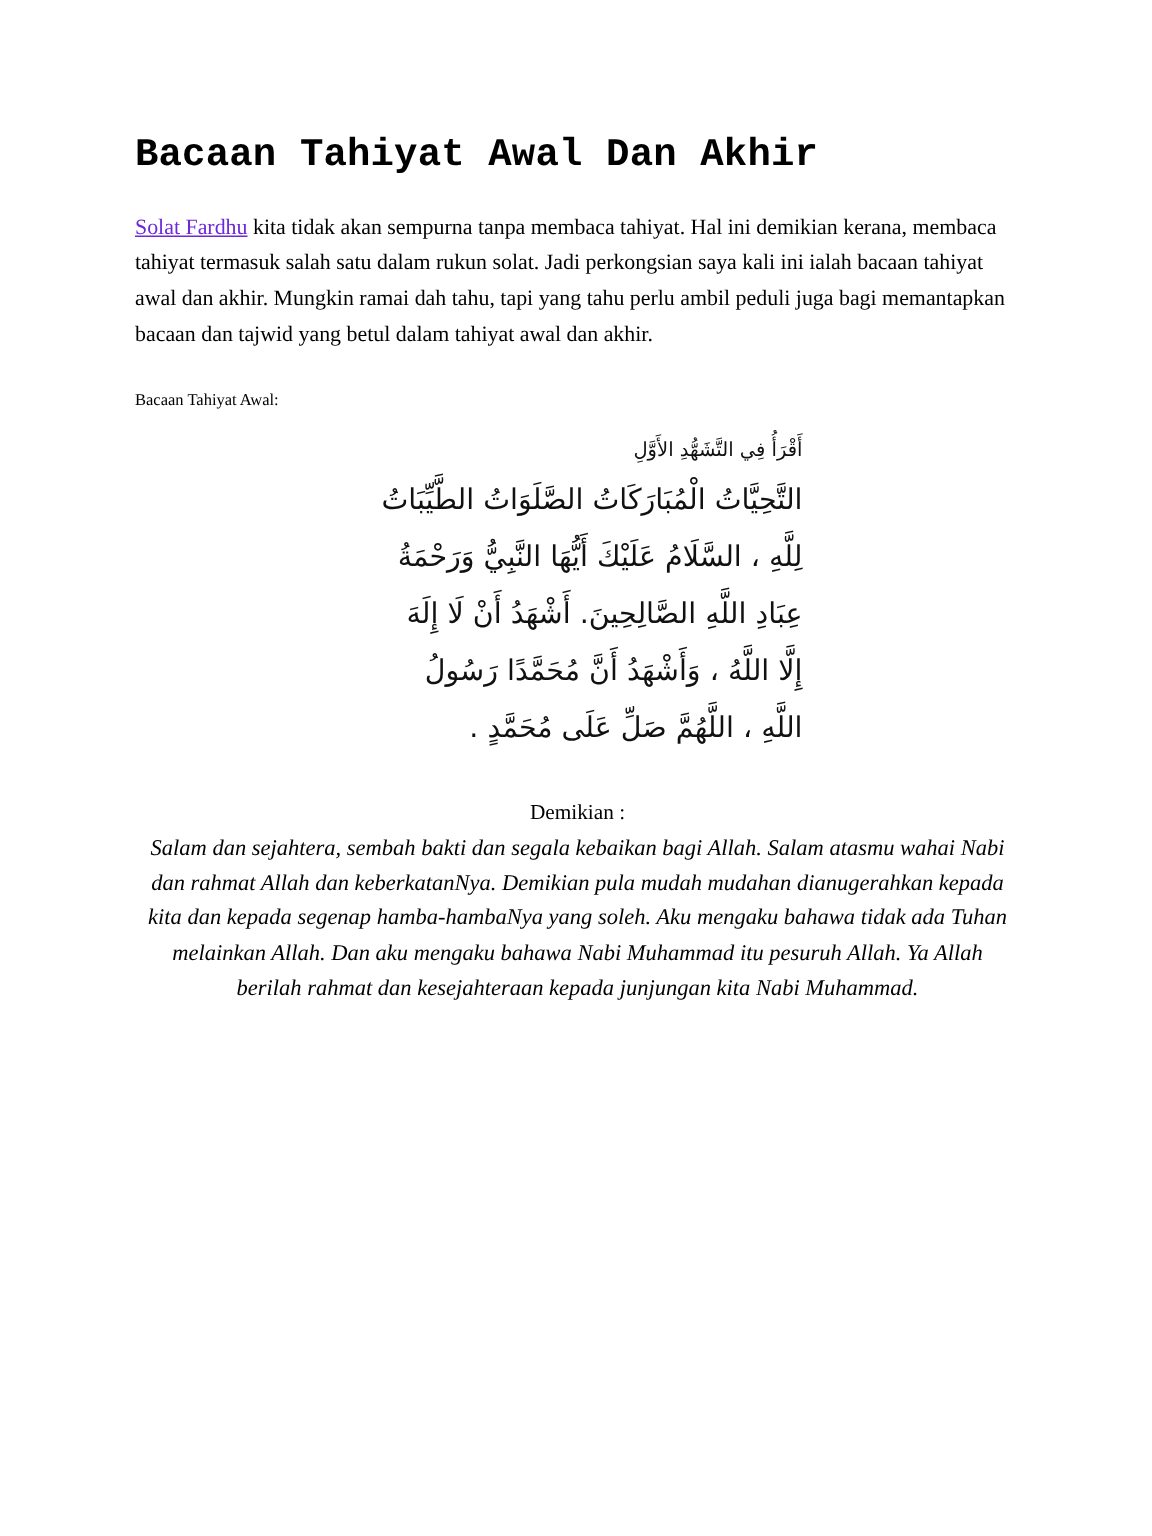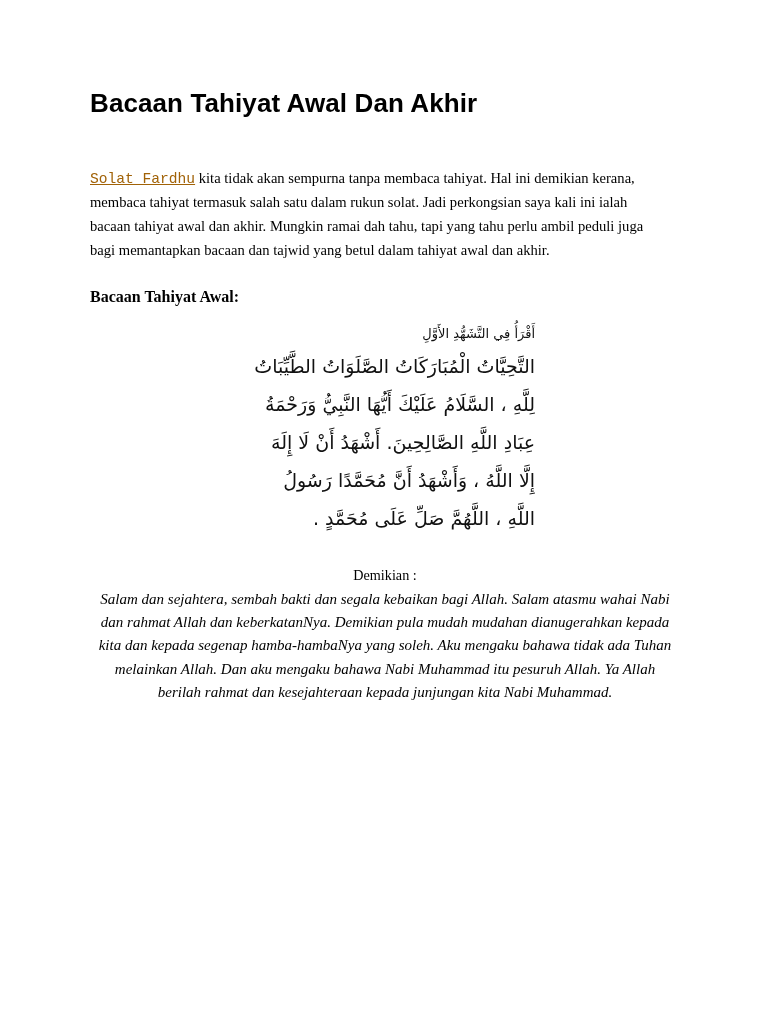--- a/index.html
+++ b/index.html
@@ -15,42 +15,41 @@
     overflow: hidden;
   }
   .page {
     width: 768px;
     height: 1024px;
     box-sizing: border-box;
     padding: 88px 88px 0 90px;
     position: relative;
   }
   .doc-title {
-    font-family: Liberation Sans, sans-serif;
+    font-family: Liberation Mono, monospace;
     font-size: 26px;
     font-weight: bold;
     line-height: 1.18;
     letter-spacing: 0.1px;
-    margin: 0 0 48px 0;
+    margin: 0 0 22px 0;
   }
   .intro-para {
     font-size: 14.6px;
     line-height: 1.62;
     margin: 0 0 26px 0;
     text-align: left;
     max-width: 580px;
   }
   .link {
-    color: #a16207;
+    color: #6d28d9;
     text-decoration: underline;
-    font-family: Liberation Mono, monospace;
   }
   .subheading {
-    font-size: 16px;
-    font-weight: bold;
+    font-size: 11px;
+    font-weight: normal;
     margin: 16px 0 16px 0;
   }
   .arabic-block {
     width: 100%;
     display: flex;
     justify-content: center;
     margin: 14px 0 24px 0;
   }
   .arabic-inner {
     width: 300px;

